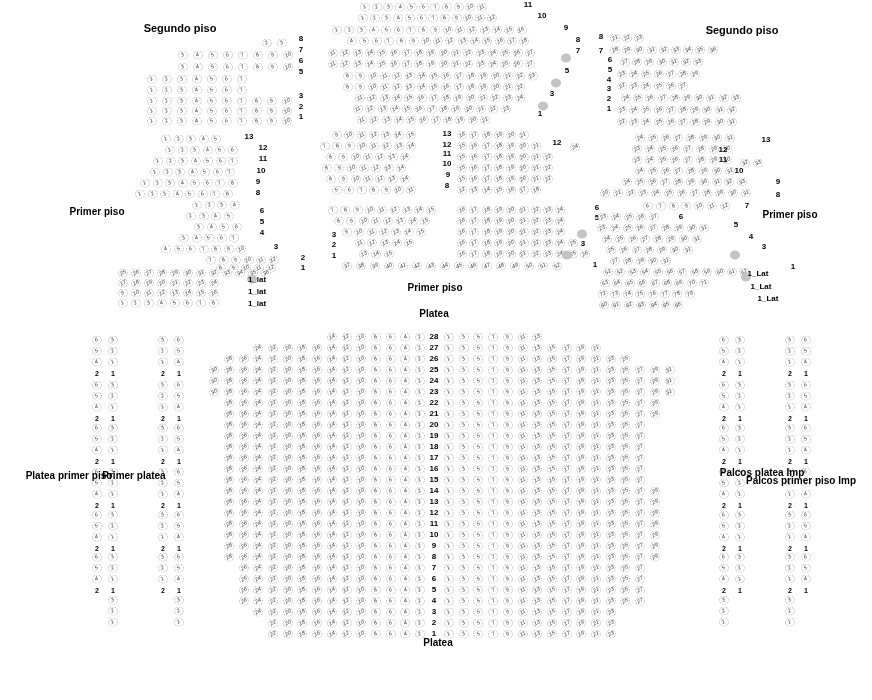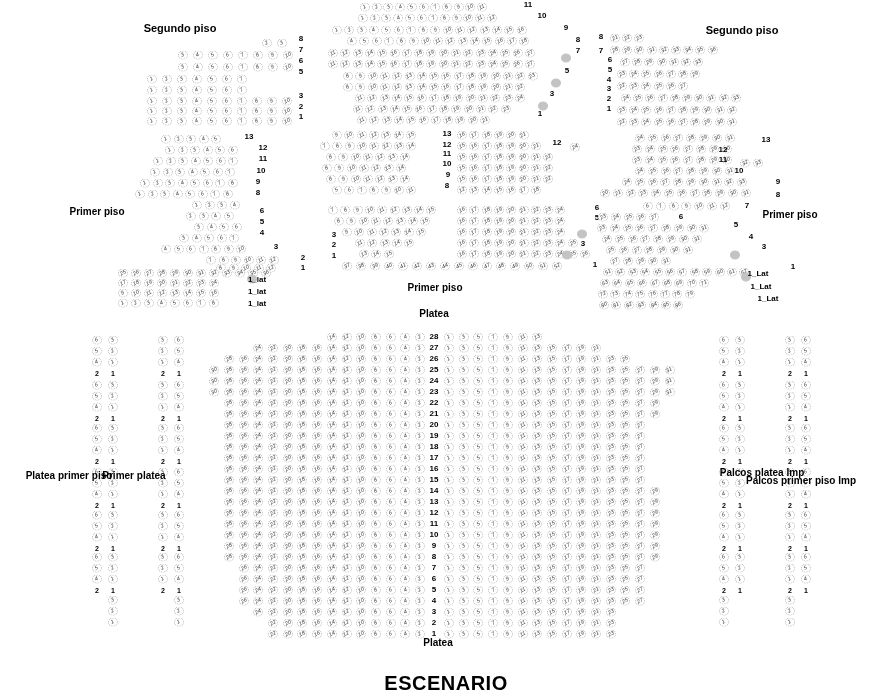--- a/index.html
+++ b/index.html
@@ -16,21 +16,20 @@
   .lbl-section-sm{font-size:10px;font-weight:bold;}
   .lbl-lat{font-size:8px;font-weight:bold;}
   .lbl-palco{font-size:7px;font-weight:bold;}
   #stage-label{position:absolute;left:446px;top:683px;transform:translate(-50%,-50%);
         font-size:20px;font-weight:bold;letter-spacing:.5px;}
 </style>
 </head>
 <body>
 
 <div id="canvas">
-  <div id="stage-label">ESCENARIO</div>
 <div class="seat" style="left: 267px; top: 43px;">
       <span>2</span>
     </div>
     <div class="seat" style="left: 282px; top: 43px;">
       <span>3</span>
     </div>
     <div class="seat" style="left: 183px; top: 55px;">
       <span>3</span>
     </div>
     <div class="seat" style="left: 198px; top: 55px;">

